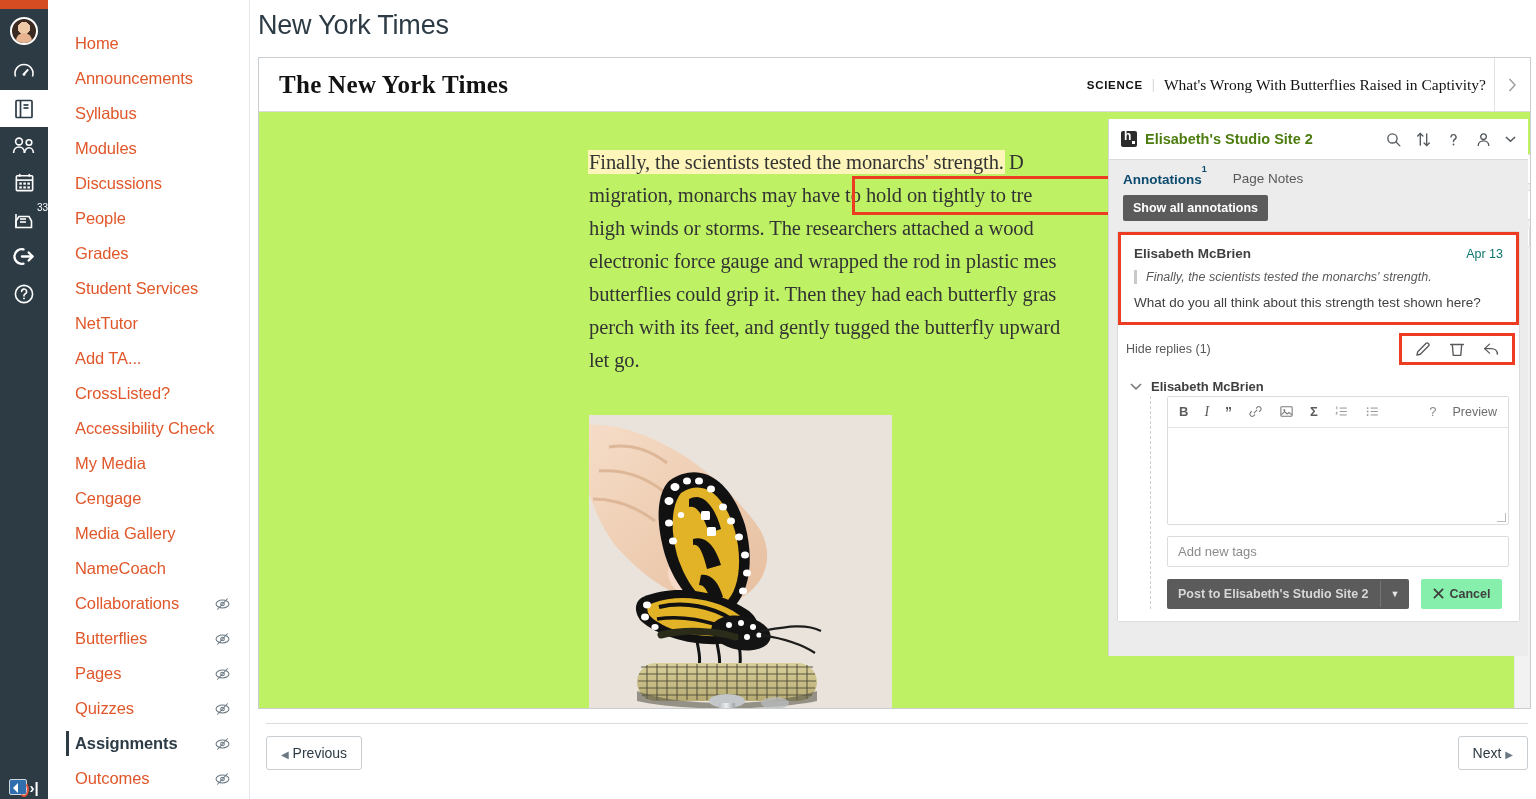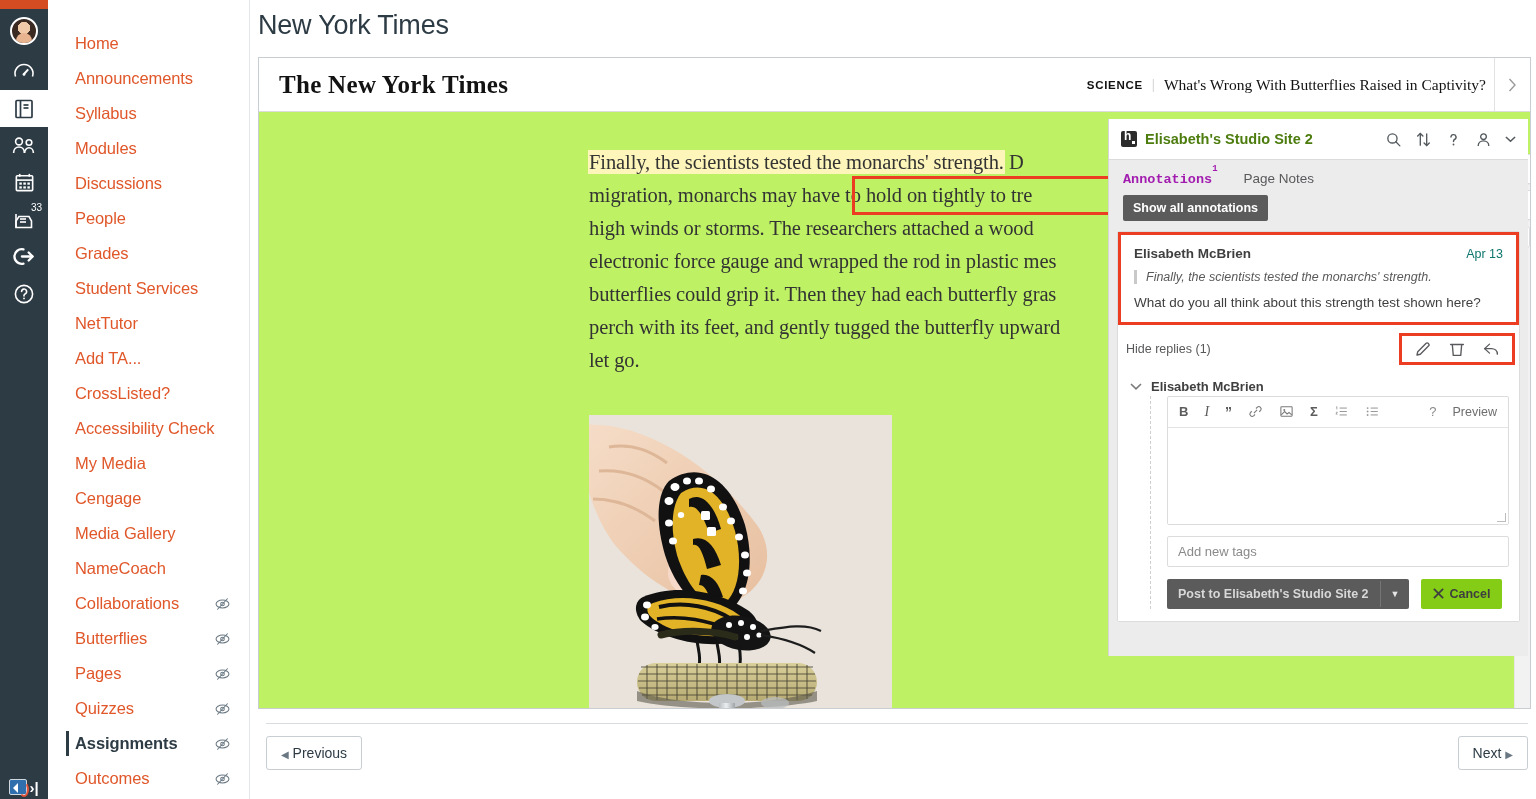--- a/index.html
+++ b/index.html
@@ -28,21 +28,21 @@
   .gn-avatar {
     width: 28px; height: 28px; border-radius: 50%; border: 2px solid #fff;
     background: radial-gradient(circle at 50% 38%, #f0c9a8 0 32%, #3a2a22 33% 100%);
     overflow: hidden; position: relative;
   }
   .gn-avatar::after {
     content: ""; position: absolute; left: 50%; top: 58%; width: 16px; height: 16px;
     transform: translateX(-50%); border-radius: 50% 50% 0 0; background: #e8b48f;
   }
   .gn-badge {
-    position: absolute; top: 2px; right: 6px; color: #fff;
+    position: absolute; top: 2px; right: 0; color: #fff;
     font-size: 10px; font-family: "Liberation Sans", sans-serif; line-height: 1;
   }
   .gn-bottom {
     position: absolute; bottom: 4px; left: 0; width: 48px;
     display: flex; align-items: center; justify-content: center; gap: 2px;
   }
   .a11y-icon {
     width: 18px; height: 16px; background: #2f6fae; border-radius: 2px;
     position: relative; border: 1px solid #cfd8de;
   }
@@ -182,21 +182,21 @@
   .hyp-logo::after {
     content: ""; position: absolute; right: 2px; bottom: 3px; width: 3px; height: 3px; background: #fff;
   }
   .hyp-group-name { font-size: 14.5px; font-weight: bold; color: #4d7c0f; flex: 1 1 auto; }
   .hyp-top-icons { display: flex; align-items: center; gap: 13px; color: #53595d; }
 
   .hyp-tabs {
     display: flex; align-items: center; gap: 26px; padding: 10px 14px 0 14px;
   }
   .hyp-tab { font-size: 13.5px; color: #58595b; position: relative; }
-  .hyp-tab.active { font-weight: bold; color: #a21caf; font-family: Liberation Mono, monospace; }
+  .hyp-tab.active { font-weight: bold; color: #0c4a6e; }
   .hyp-tab sup { font-size: 9px; top: -6px; position: relative; }
 
   .showall-wrap { padding: 8px 14px 10px 14px; }
   .showall-btn {
     background: #5b5b5b; color: #fff; font-size: 12.5px; font-weight: bold;
     border: none; border-radius: 2px; padding: 6px 10px; cursor: pointer;
   }
 
   .hyp-scroll { flex: 1 1 auto; overflow: hidden; padding: 0 8px 8px 8px; }
 
@@ -257,21 +257,21 @@
   .post-btn {
     background: #5b5b5b; color: #d8d8d8; font-size: 12.5px; font-weight: bold;
     display: flex; align-items: center; border-radius: 2px; overflow: hidden; cursor: pointer;
   }
   .post-btn .lbl { padding: 8px 11px; }
   .post-btn .caret {
     border-left: 1px solid #757575; padding: 8px 10px; display: flex; align-items: center;
     color: #e6e6e6; font-size: 9px;
   }
   .cancel-btn {
-    background: #84cc16; color: #3f3f3f; font-size: 12.5px; font-weight: bold;
+    background: #86efac; color: #3f3f3f; font-size: 12.5px; font-weight: bold;
     padding: 8px 12px; border-radius: 2px; display: flex; align-items: center; gap: 5px; cursor: pointer;
   }
 
   
   .pager {
     border-top: 1px solid #d9dde0; margin: 14px 8px 0 8px; padding: 12px 0 0 0;
     display: flex; align-items: center; justify-content: space-between;
   }
   .pg-btn {
     border: 1px solid #c7cdd1; background: #fff; border-radius: 3px;

